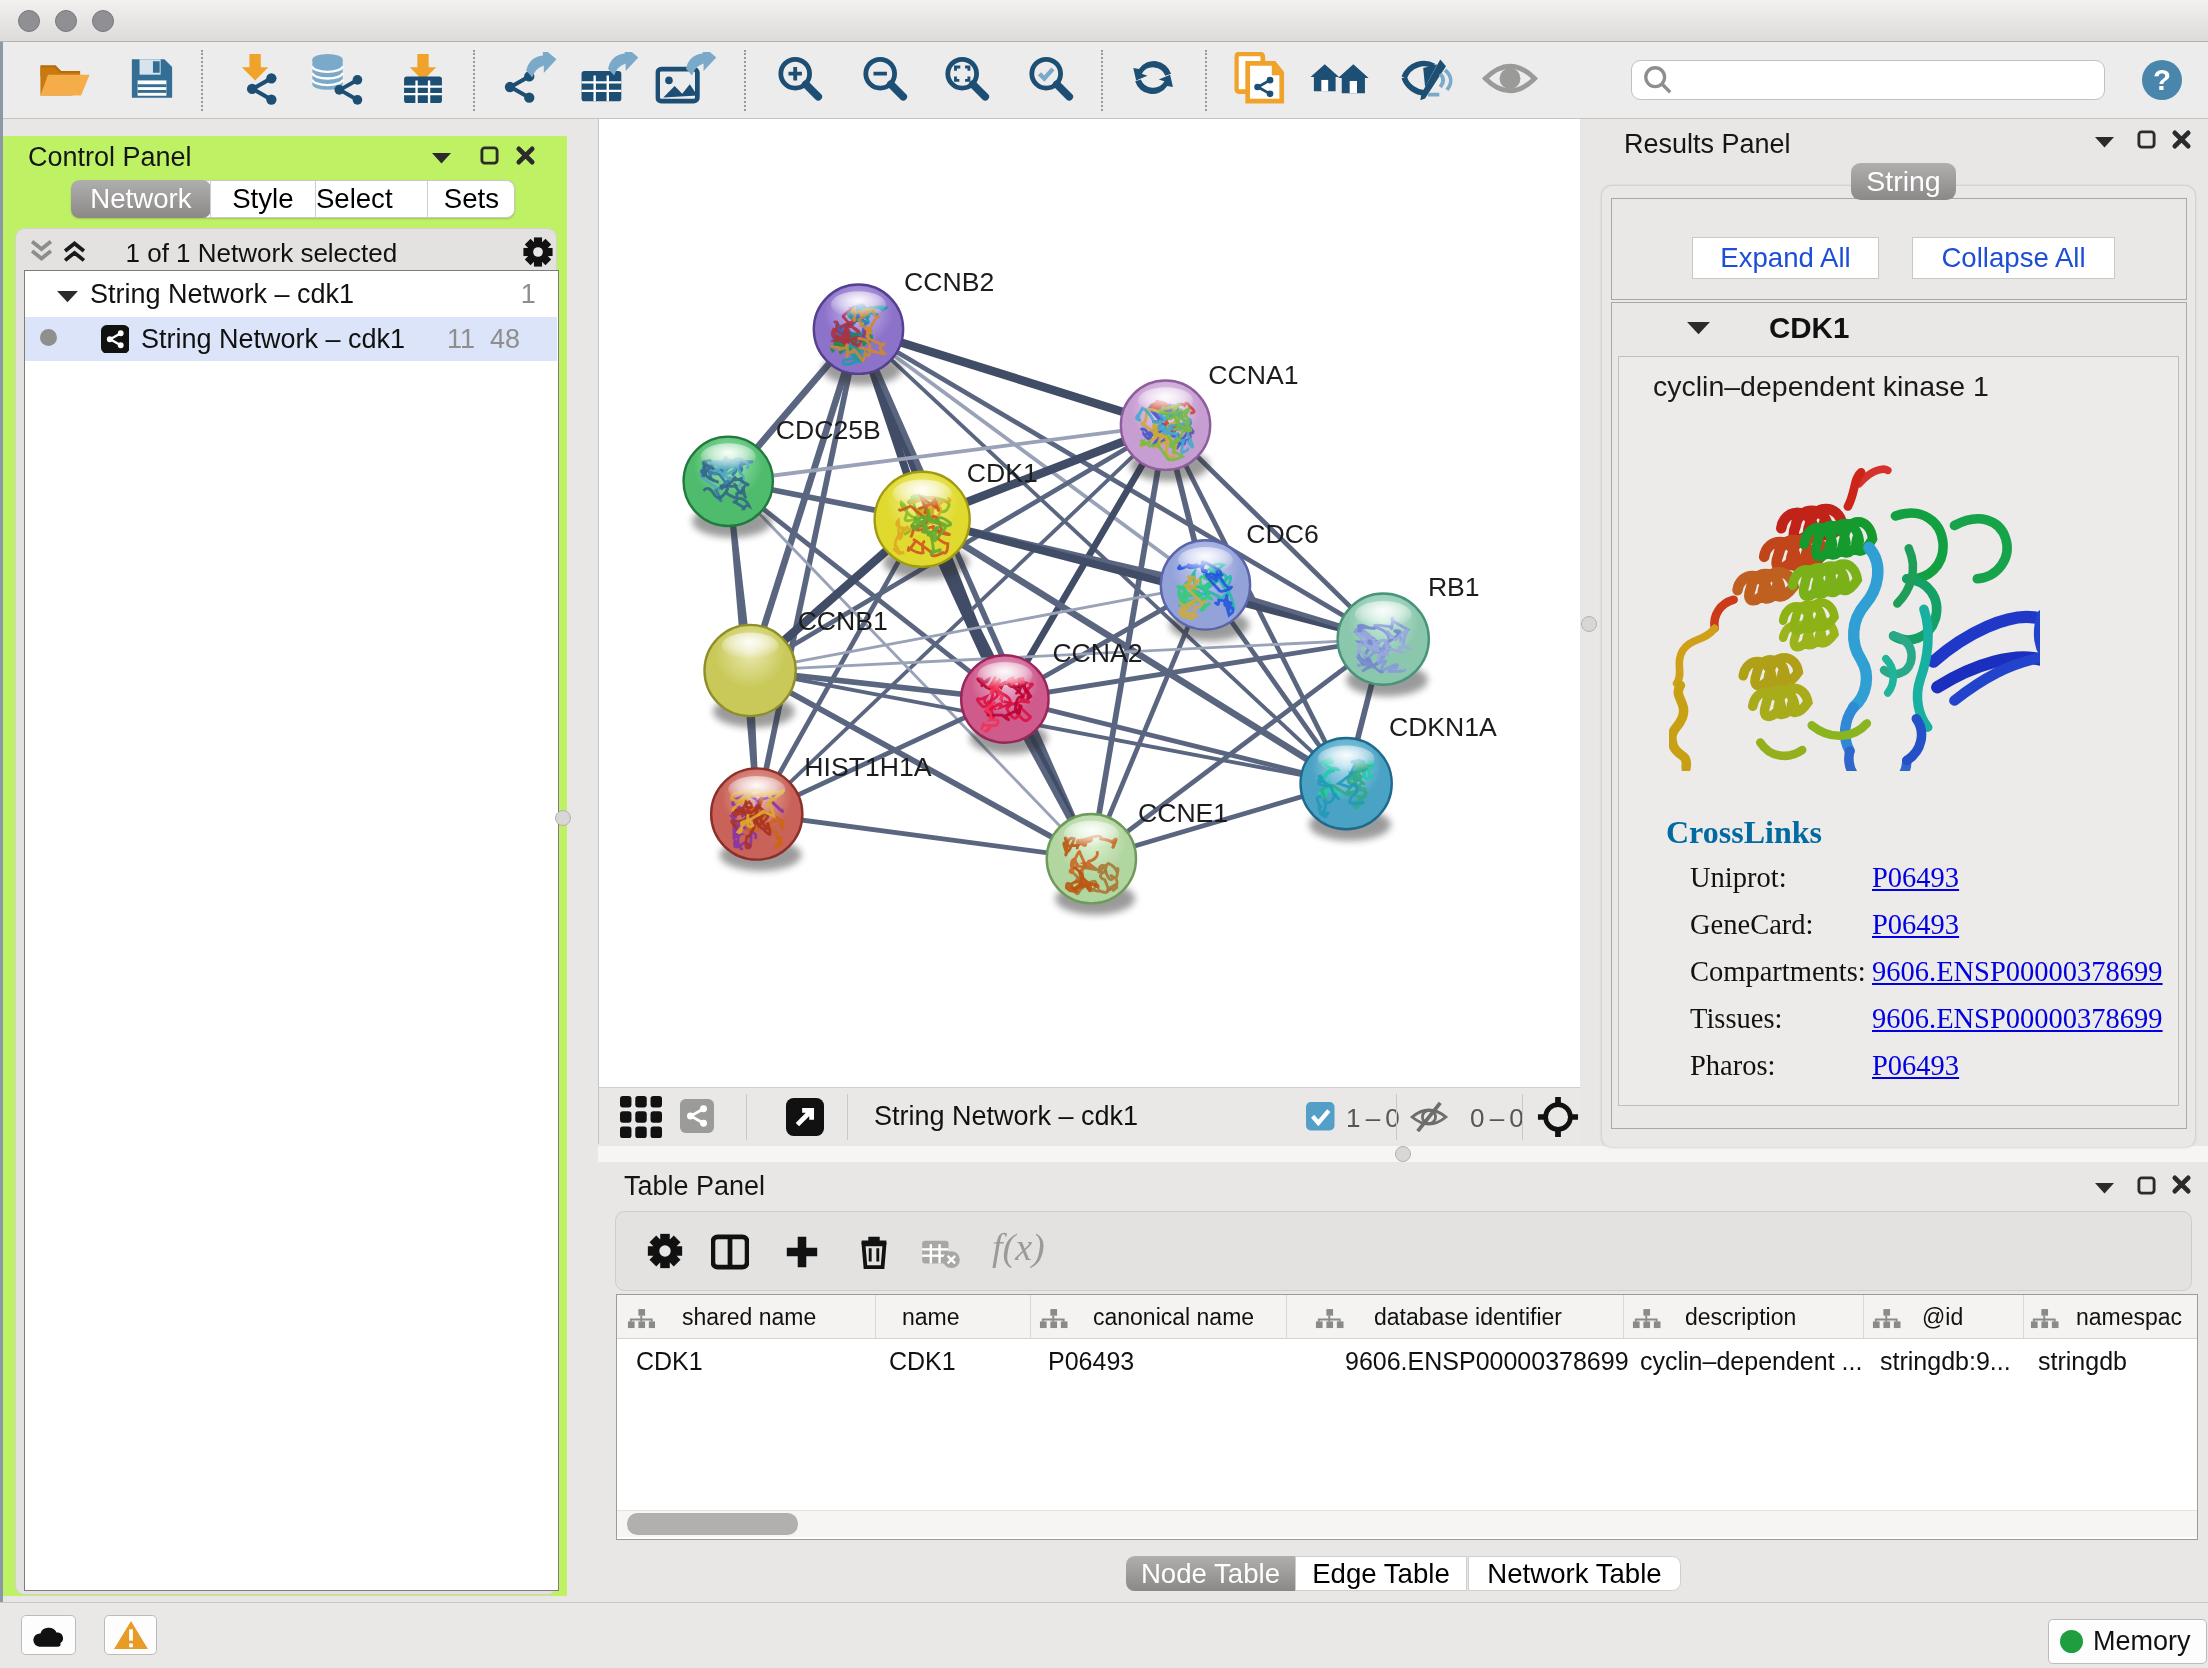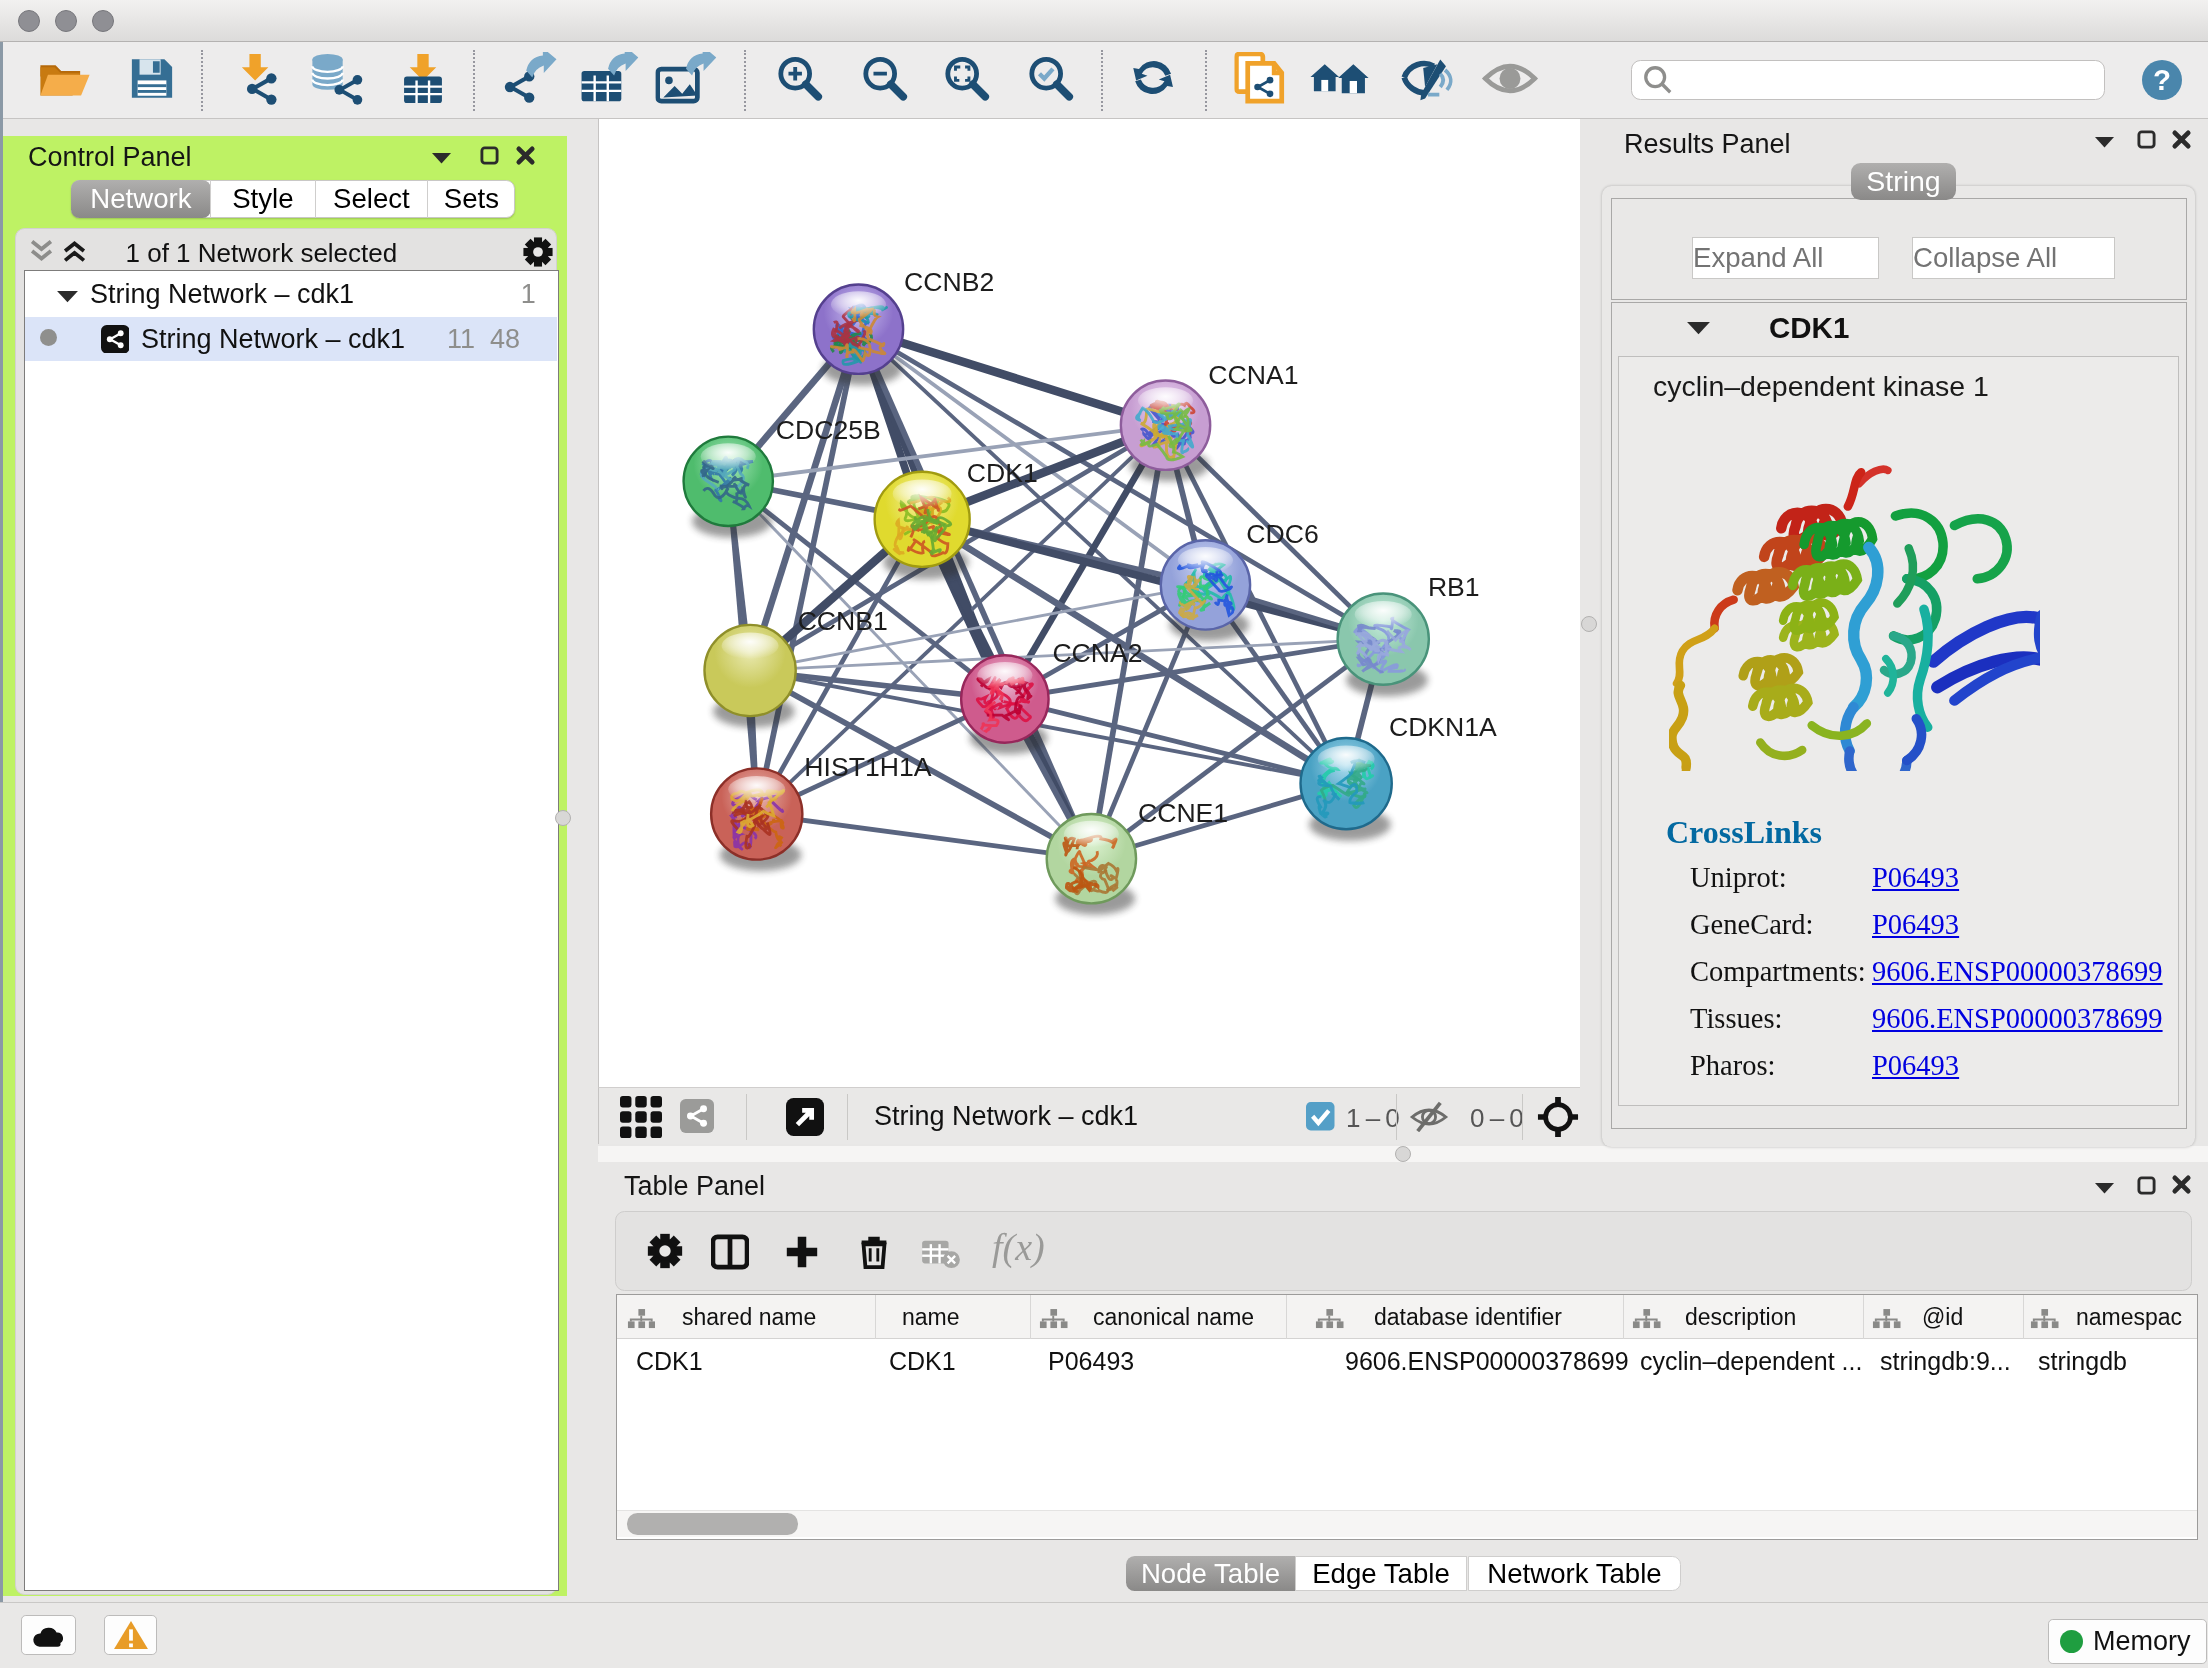--- a/index.html
+++ b/index.html
@@ -1,17 +1,17 @@
 <!DOCTYPE html>
 <html style="font-size:15px"><head><meta charset="utf-8"><style>
 * { margin:0; padding:0; box-sizing:border-box; }
 body { width:2208px; height:1668px; font-family:"Liberation Sans", sans-serif; background:#e8e7e6; position:relative; overflow:hidden; }
 .abs { position:absolute; }
 .panel-title { font-size:27px; color:#151515; }
-.wbtn { background:#fff; border:1.9px solid #c9c8c6; border-radius:0; font-size:27.6px; color:#737373; position:absolute; }
+.wbtn { background:#fff; border:1.9px solid #c9c8c6; border-radius:0; text-align:center; font-size:27.6px; color:#1d4ed8; position:absolute; }
 .graybtn { background:linear-gradient(#b0afae,#8a8988); color:#fff; }
 </style></head>
 <body>
 
 <div class="abs" style="left:0;top:0;width:2208px;height:42px;background:linear-gradient(#f2f1f0,#dcdbda);border-bottom:1.9px solid #b4b2b1">
   <div class="abs" style="left:18px;top:9.5px;width:22px;height:22px;border-radius:50%;background:#8f8f94;border:1px solid #77777c"></div>
   <div class="abs" style="left:55px;top:9.5px;width:22px;height:22px;border-radius:50%;background:#8f8f94;border:1px solid #77777c"></div>
   <div class="abs" style="left:92px;top:9.5px;width:22px;height:22px;border-radius:50%;background:#8f8f94;border:1px solid #77777c"></div>
 </div>
 
@@ -164,21 +164,21 @@
   <div class="abs" style="left:477px;top:9.5px"><svg width="19" height="19" viewBox="0 0 20 20" style="vertical-align:middle">
         <rect x="2" y="2" width="16" height="16" rx="3" fill="none" stroke="#2b2b2b" stroke-width="3"></rect>
       </svg></div>
   <div class="abs" style="left:512px;top:8.6px"><svg width="21" height="21" viewBox="0 0 22 22" style="vertical-align:middle">
         <path d="M4 4 L18 18 M18 4 L4 18" stroke="#2b2b2b" stroke-width="5" stroke-linecap="round"></path>
       </svg></div>
 
   <div class="abs" style="left:68px;top:44px;width:444px;height:38px;background:#fff;border-radius:8.6px;border:1px solid #c9c8c6;box-shadow:0 1px 1.9px rgba(0,0,0,0.18)"></div>
   <div class="abs graybtn" style="left:68px;top:44px;width:140px;height:38px;border-radius:8.6px;text-align:center;font-size:27.6px;line-height:38px">Network</div>
   <div class="abs" style="left:207px;top:44px;width:105px;height:38px;border-left:1px solid #cfcecd;text-align:center;font-size:27.6px;line-height:38px">Style</div>
-  <div class="abs" style="left:312px;top:44px;width:112px;height:38px;border-left:1px solid #cfcecd;text-align:center;font-size:27.6px;line-height:38px">Select</div>
+  <div class="abs" style="left:312px;top:44px;width:112px;height:38px;border-left:1px solid #cfcecd;font-size:27.6px;line-height:38px">Select</div>
   <div class="abs" style="left:424px;top:44px;width:88px;height:38px;border-left:1px solid #cfcecd;text-align:center;font-size:27.6px;line-height:38px">Sets</div>
 
   <div class="abs" style="left:12.4px;top:92px;width:542px;height:1367px;background:#e3e2e1;border:1px solid #d2d1d0;border-radius:9.5px"></div>
   <div class="abs" style="left:26px;top:98px"><svg width="25" height="32" viewBox="0 0 26 34" style="vertical-align:middle">
         <path d="M3 8 l10 8 10 -8 M3 18 l10 8 10 -8" stroke="#8d8d8b" stroke-width="4" fill="none"></path>
       </svg></div>
   <div class="abs" style="left:59px;top:98px"><svg width="25" height="32" viewBox="0 0 26 34" style="vertical-align:middle">
         <path d="M3 18 l10 -8 10 8 M3 28 l10 -8 10 8" stroke="#1a1a1a" stroke-width="4" fill="none"></path>
       </svg></div>
   <div class="abs" style="left:92px;top:102px;width:333px;text-align:center;font-size:26px;color:#111">1 of 1 Network selected</div>

